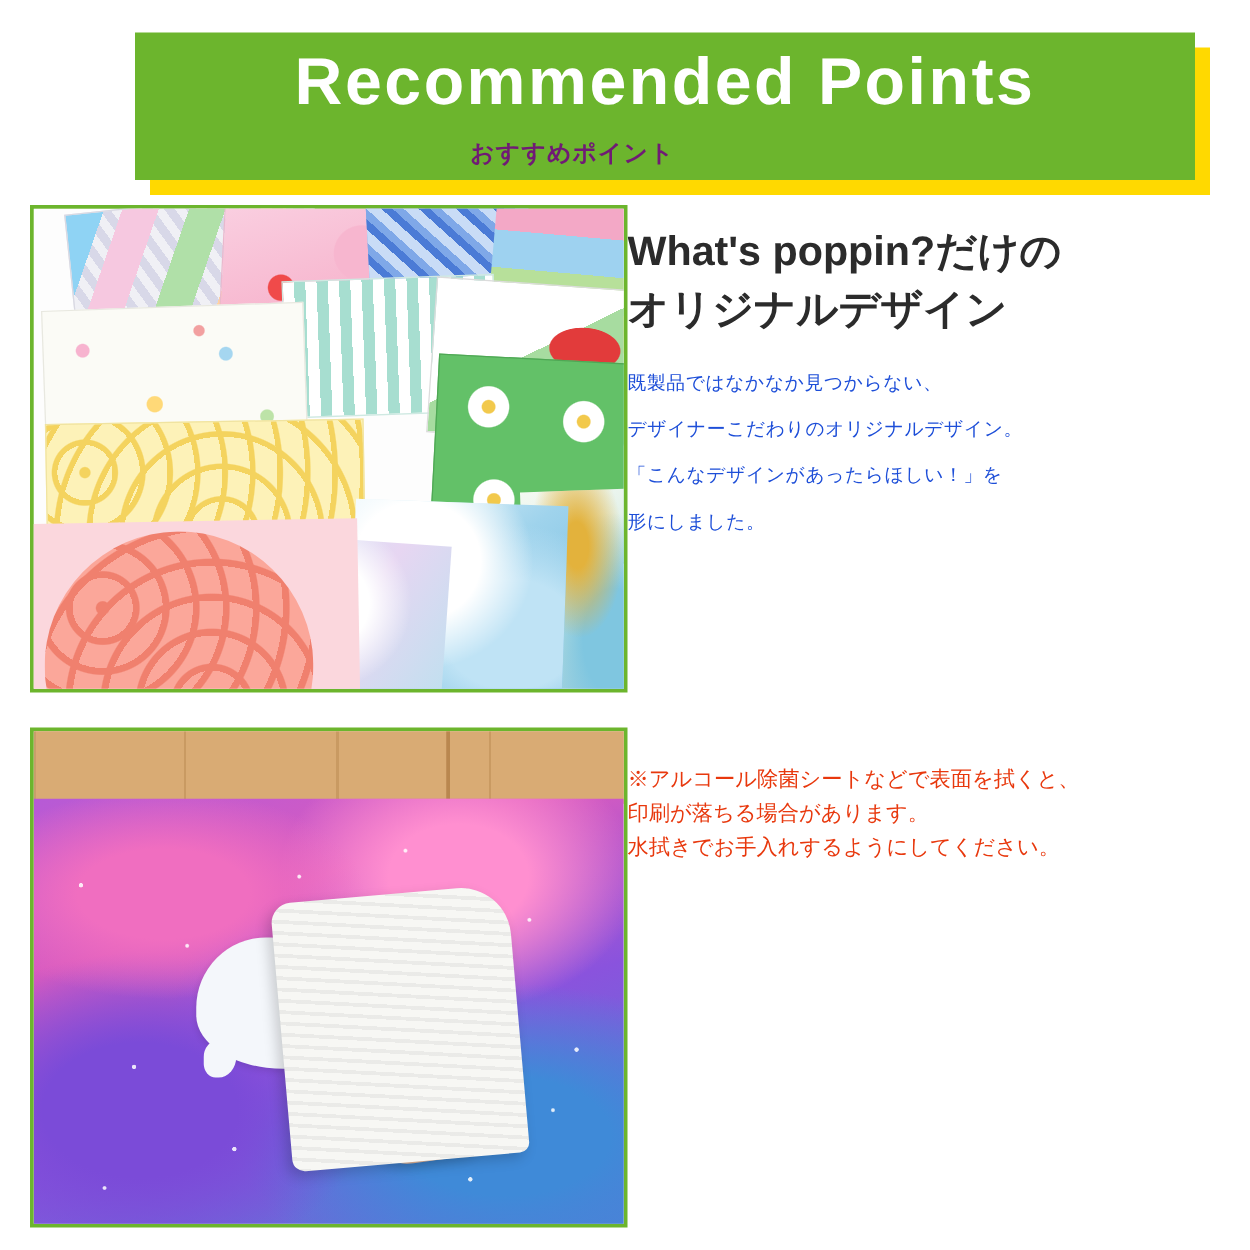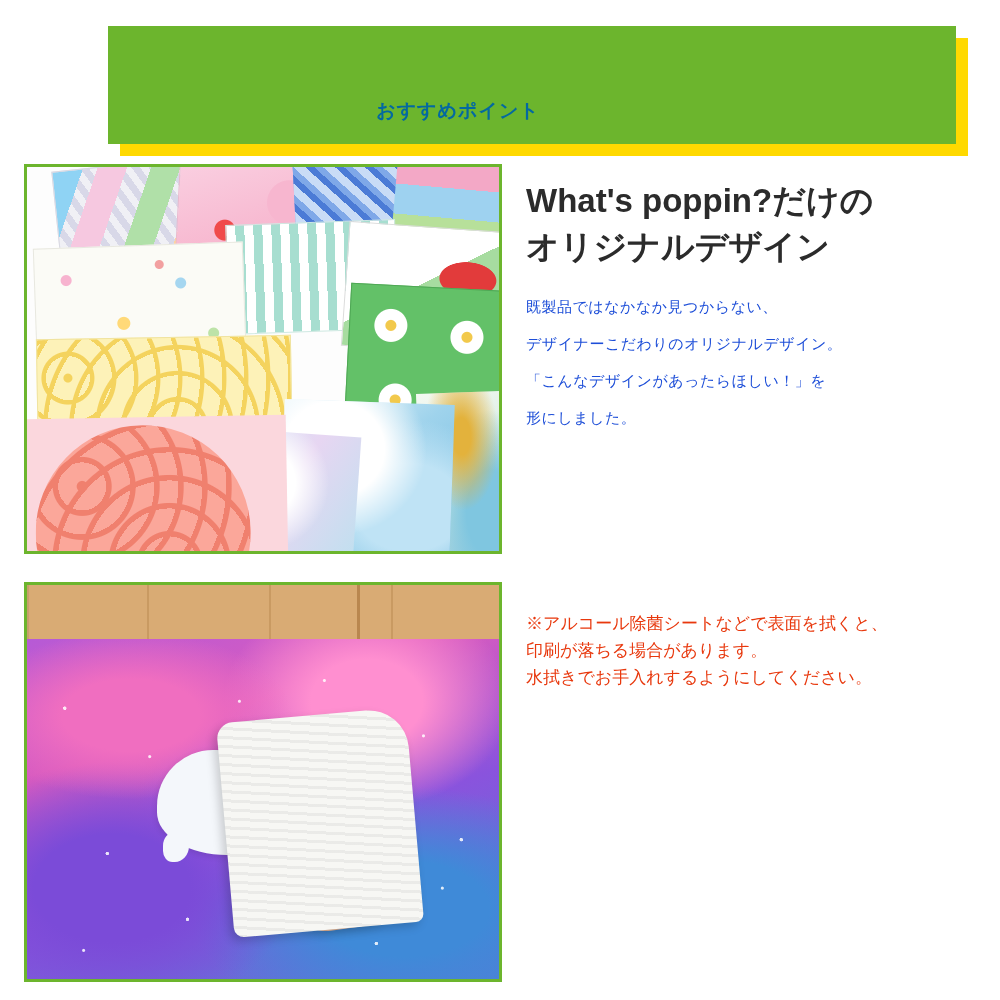--- a/index.html
+++ b/index.html
@@ -34,35 +34,34 @@
     width: 848px;
     text-align: center;
     color: #ffffff;
     font-size: 53px;
     font-weight: bold;
     letter-spacing: 2px;
     line-height: 60px;
   }
   .banner-sub {
     position: absolute;
-    left: 84px; top: 76px;
+    left: 84px; top: 88px;
     width: 700px;
     text-align: center;
-    color: #0369a1;
+    color: #701a75;
     font-size: 19px;
     font-weight: bold;
     letter-spacing: 1px;
   }
 
   
   .section {
     position: relative;
     margin: 0 24px;
     display: flex;
-    gap: 24px;
   }
   .sec1 { margin-top: 22px; }
   .sec2 { margin-top: 28px; }
 
   .photo {
     position: relative;
     width: 478px;
     height: 390px;
     border: 3px solid #6cb52d;
     overflow: hidden;
@@ -316,20 +315,21 @@
   .f2 { left: 258px; top: 214px; width: 34px; height: 118px; transform: rotate(-3deg); }
   .f3 { left: 288px; top: 218px; width: 34px; height: 116px; transform: rotate(2deg); }
   .f4 { left: 318px; top: 212px; width: 32px; height: 104px; transform: rotate(7deg); }
 </style>
 </head>
 <body>
 
 <div class="banner-wrap">
   <div class="banner-shadow"></div>
   <div class="banner-green"></div>
+  <div class="banner-title">Recommended Points</div>
   <div class="banner-sub">おすすめポイント</div>
 </div>
 
 <div class="section sec1">
   <div class="photo">
     <div class="p1">
       <div class="sheet s-graffiti"></div>
       <div class="sheet s-pinkgraf"></div>
       <div class="sheet s-blue1"></div>
       <div class="sheet s-multi"></div>

